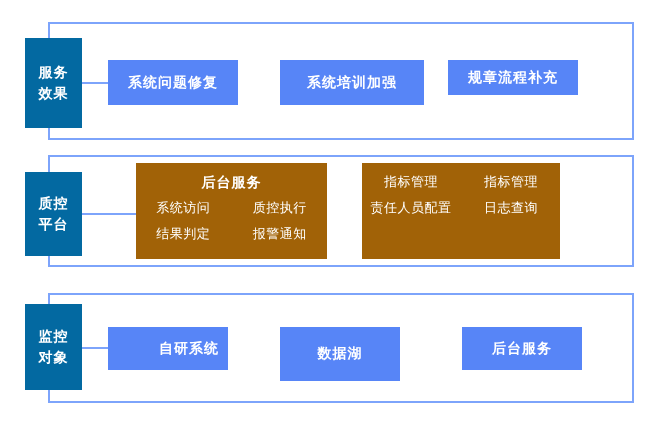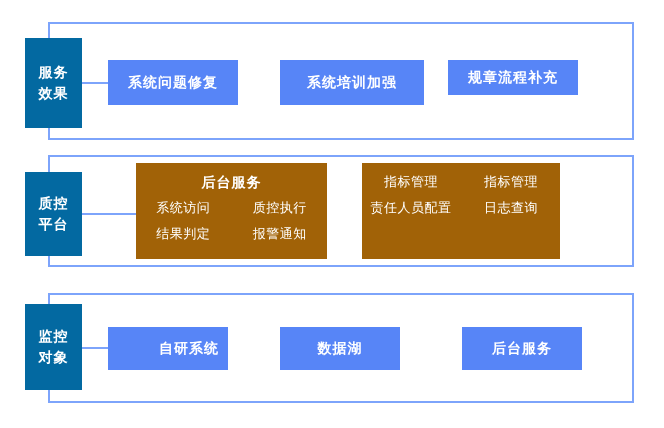--- a/index.html
+++ b/index.html
@@ -72,21 +72,21 @@
     z-index: 4;
   }
 
   
   .r1-b1 { left: 108px; top: 60px; width: 130px; height: 45px; }
   .r1-b2 { left: 280px; top: 60px; width: 144px; height: 45px; }
   .r1-b3 { left: 448px; top: 60px; width: 130px; height: 35px; }
 
   
   .r3-b1 { left: 108px; top: 327px; width: 120px; height: 43px; padding-left: 42px; }
-  .r3-b2 { left: 280px; top: 327px; width: 120px; height: 43px; }
+  .r3-b2 { left: 280px; top: 327px; width: 120px; height: 54px; }
   .r3-b3 { left: 462px; top: 327px; width: 120px; height: 43px; }
 
   
   .svc-panel {
     position: absolute;
     box-sizing: border-box;
     background: #a16207;
     color: #ffffff;
     z-index: 4;
     padding-top: 9px;

